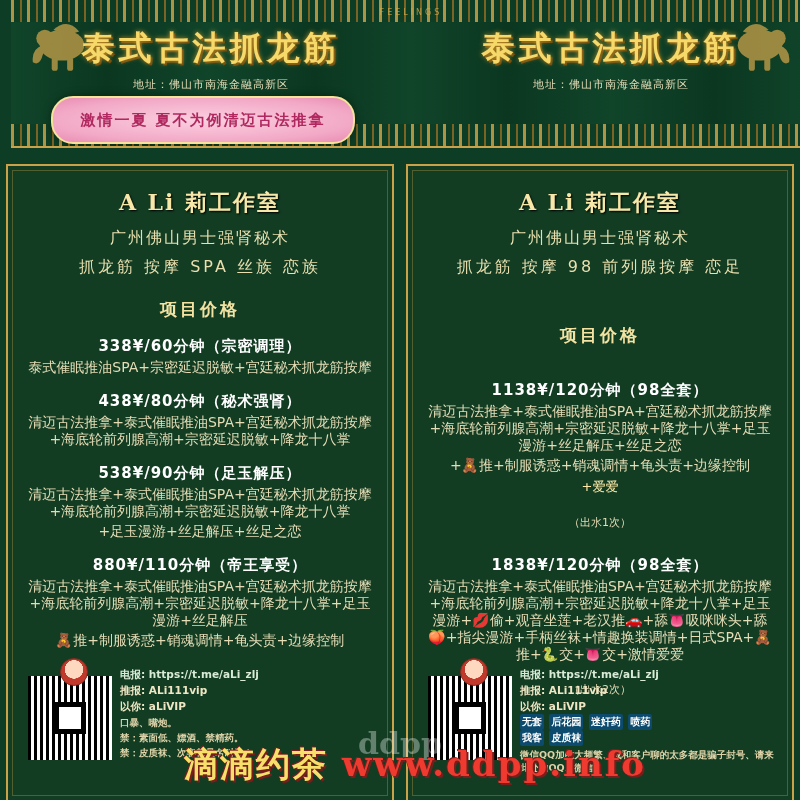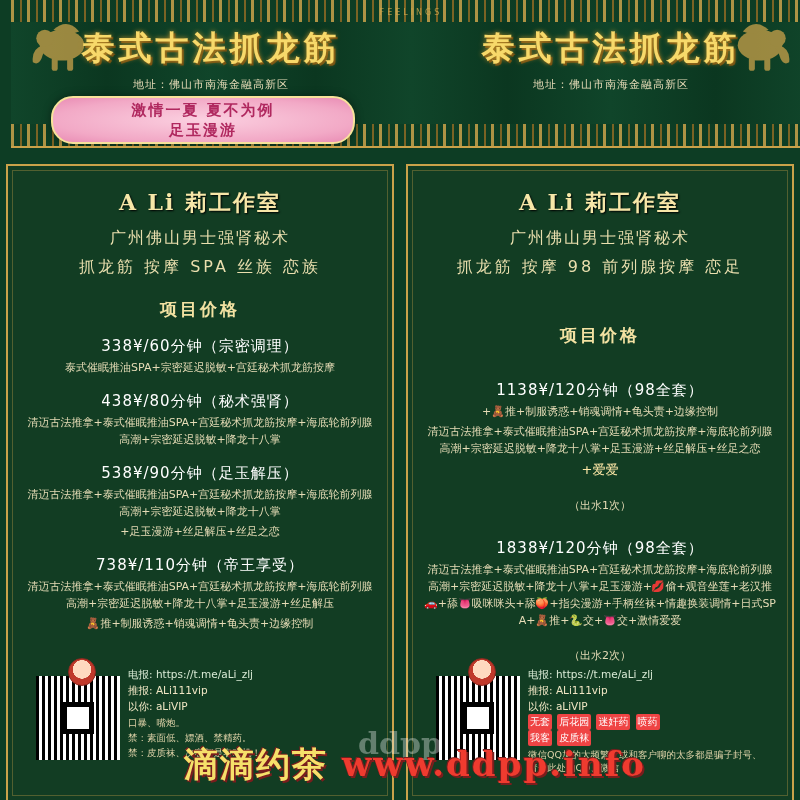--- a/index.html
+++ b/index.html
@@ -50,21 +50,21 @@
     text-shadow:0 0 5px #c0912b, 2px 2px 0 #6b4a10;
     white-space:nowrap;
   }
   .addr{
     margin-top:6px;font-size:11px;color:#e7dcb8;letter-spacing:1px;
   }
   .promo{
     position:absolute;left:40px;top:96px;width:300px;height:44px;
     background:radial-gradient(ellipse at center,#fbd0e0 0%,#f2a9c6 70%,#e98cb4 100%);
     border:2px solid #f7e29a;border-radius:22px;
-    display:flex;flex-direction:column;align-items:center;justify-content:center;
+    display:flex;flex-direction:row;align-items:center;justify-content:center;
     box-shadow:0 0 8px rgba(0,0,0,.4);
   }
   .promo div{
     font-family:"DejaVu Serif","Liberation Serif",serif;
     color:#b0285f;font-size:15px;font-weight:bold;letter-spacing:2px;line-height:20px;
   }
 
   
   .panels{position:absolute;left:0;top:156px;width:800px;height:654px;display:flex;}
   .panel{
@@ -83,34 +83,35 @@
     font-family:"DejaVu Serif","Liberation Serif",serif;
     font-size:22px;font-weight:bold;color:#f7e7a8;letter-spacing:2px;
     text-shadow:1px 1px 2px #000;
   }
   .sub1{margin-top:10px;font-size:16px;color:#eadfae;letter-spacing:2px;}
   .sub2{margin-top:8px;font-size:16px;color:#eadfae;letter-spacing:3px;}
   .section-title{margin-top:20px;font-size:17px;color:#f3e2a2;letter-spacing:3px;font-weight:bold;}
 
   .item{margin-top:16px;}
   .item .price{
-    font-size:15px;color:#ffffff;font-weight:normal;letter-spacing:1px;
+    font-size:15px;color:#ffffff;font-weight:bold;letter-spacing:1px;
   }
   .item .desc{
-    margin-top:3px;font-size:11px;line-height:17px;color:#e6dcb6;
+    margin-top:3px;font-size:14px;line-height:17px;color:#e6dcb6;
     padding:0 6px;word-break:break-all;
   }
   .extra{font-size:11px;color:#e6dcb6;margin-top:19px;}
   .love{font-size:13px;color:#ffe9a8;margin-top:4px;}
 
   
   .footer{
     position:absolute;left:0;bottom:0;width:100%;height:146px;
-    display:flex;align-items:flex-start;padding:6px 24px;box-sizing:border-box;
+    display:flex;align-items:flex-start;padding:6px 16px;box-sizing:border-box;
     z-index:3;
+    font-weight:bold;
   }
   .qr{
     width:84px;height:84px;background:#fff;margin:16px 8px 0 4px;
     position:relative;flex:0 0 auto;
     background-image:
       repeating-linear-gradient(90deg,#000 0 3px,#fff 3px 6px),
       repeating-linear-gradient(0deg,#000 0 3px,#fff 3px 6px);
     background-size:6px 6px,6px 6px;
   }
   .qr::after{
@@ -121,21 +122,21 @@
     position:absolute;left:32px;top:-18px;width:26px;height:26px;border-radius:50%;
     background:radial-gradient(circle at 50% 40%,#ffd9bf 0 45%,#c0392b 46% 100%);
     border:1px solid #8d2a20;
   }
   .contact{
     font-size:10.5px;line-height:16px;color:#f0e6c4;text-align:left;padding-top:6px;flex:1;
   }
   .contact .lnk{color:#d9ead5;}
   .rules{font-size:9.5px;line-height:13px;color:#ded2a8;margin-top:2px;}
   .tags{font-size:10px;line-height:16px;color:#efe4bb;}
-  .tag{display:inline-block;background:#ef4444;color:#fff;padding:0 2px;margin-right:2px;border-radius:2px;}
+  .tag{display:inline-block;background:#0c4a6e;color:#fff;padding:0 2px;margin-right:2px;border-radius:2px;}
 
   
   .watermark{
     position:absolute;left:15px;top:742px;width:800px;text-align:center;
     font-family:"DejaVu Serif","Liberation Serif",serif;
     font-size:34px;font-weight:bold;letter-spacing:2px;
     color:#f6e06a;
     text-shadow:2px 2px 0 #7a1d1d, -1px -1px 0 #7a1d1d;
     z-index:9;
     white-space:nowrap;
@@ -184,21 +185,21 @@
       <div class="addr">地址：佛山市南海金融高新区</div>
     </div>
 
     <div class="halfhead right">
       <div class="title-cn">泰式古法抓龙筋</div>
       <div class="addr">地址：佛山市南海金融高新区</div>
     </div>
 
     <div class="promo">
       <div>激情一夏 夏不为例</div>
-      <div>足玉漫游</div>
+      <div>清迈古法推拿</div>
     </div>
   </div>
 
   <div class="panels">
 
     <div class="panel">
       <div class="panel-inner">
         <div class="brand">A Li 莉工作室</div>
         <div class="sub1">广州佛山男士强肾秘术</div>
         <div class="sub2">抓龙筋 按摩 SPA 丝族 恋族</div>
@@ -211,21 +212,21 @@
         <div class="item">
           <div class="price">438¥/80分钟（秘术强肾）</div>
           <div class="desc">清迈古法推拿+泰式催眠推油SPA+宫廷秘术抓龙筋按摩+海底轮前列腺高潮+宗密延迟脱敏+降龙十八掌</div>
         </div>
         <div class="item">
           <div class="price">538¥/90分钟（足玉解压）</div>
           <div class="desc">清迈古法推拿+泰式催眠推油SPA+宫廷秘术抓龙筋按摩+海底轮前列腺高潮+宗密延迟脱敏+降龙十八掌</div>
           <div class="desc">+足玉漫游+丝足解压+丝足之恋</div>
         </div>
         <div class="item">
-          <div class="price">738¥/110分钟（帝王享受）</div>
+          <div class="price">880¥/110分钟（帝王享受）</div>
           <div class="desc">清迈古法推拿+泰式催眠推油SPA+宫廷秘术抓龙筋按摩+海底轮前列腺高潮+宗密延迟脱敏+降龙十八掌+足玉漫游+丝足解压</div>
           <div class="desc">🧸推+制服诱惑+销魂调情+龟头责+边缘控制</div>
         </div>
       </div>
 
       <div class="footer">
         <div class="qr">
           <div class="santa"></div>
         </div>
         <div class="contact">
@@ -241,22 +242,22 @@
 
     <div class="panel">
       <div class="panel-inner">
         <div class="brand">A Li 莉工作室</div>
         <div class="sub1">广州佛山男士强肾秘术</div>
         <div class="sub2">抓龙筋 按摩 98 前列腺按摩 恋足</div>
         <div class="section-title" style="margin-top:46px">项目价格</div>
 
         <div class="item" style="margin-top:34px">
           <div class="price">1138¥/120分钟（98全套）</div>
+          <div class="desc">清迈古法推拿+泰式催眠推油SPA+宫廷秘术抓龙筋按摩+海底轮前列腺高潮+宗密延迟脱敏+降龙十八掌+足玉漫游+丝足解压+丝足之恋</div>
           <div class="desc">+🧸推+制服诱惑+销魂调情+龟头责+边缘控制</div>
-          <div class="desc">清迈古法推拿+泰式催眠推油SPA+宫廷秘术抓龙筋按摩+海底轮前列腺高潮+宗密延迟脱敏+降龙十八掌+足玉漫游+丝足解压+丝足之恋</div>
           <div class="love">+爱爱</div>
           <div class="extra">（出水1次）</div>
         </div>
 
         <div class="item" style="margin-top:26px">
           <div class="price">1838¥/120分钟（98全套）</div>
           <div class="desc">清迈古法推拿+泰式催眠推油SPA+宫廷秘术抓龙筋按摩+海底轮前列腺高潮+宗密延迟脱敏+降龙十八掌+足玉漫游+💋偷+观音坐莲+老汉推🚗+舔👅吸咪咪头+舔🍑+指尖漫游+手柄丝袜+情趣换装调情+日式SPA+🧸推+🐍交+👅交+激情爱爱</div>
           <div class="extra">（出水2次）</div>
         </div>
       </div>

